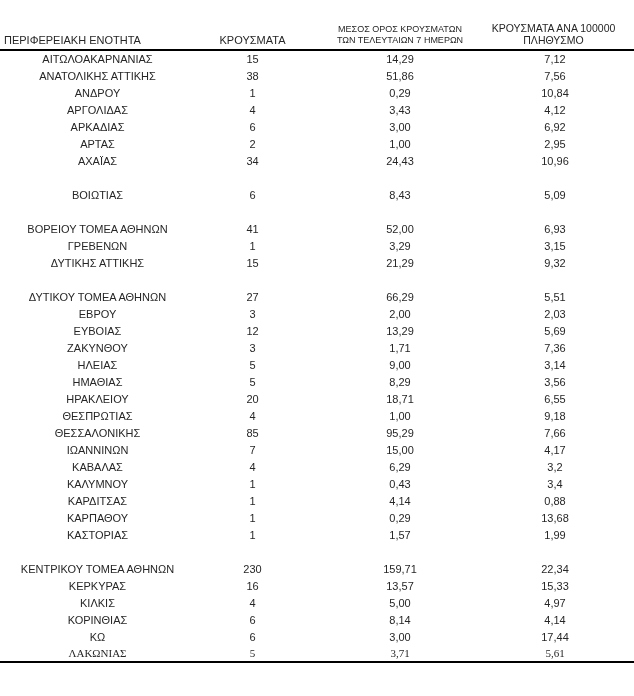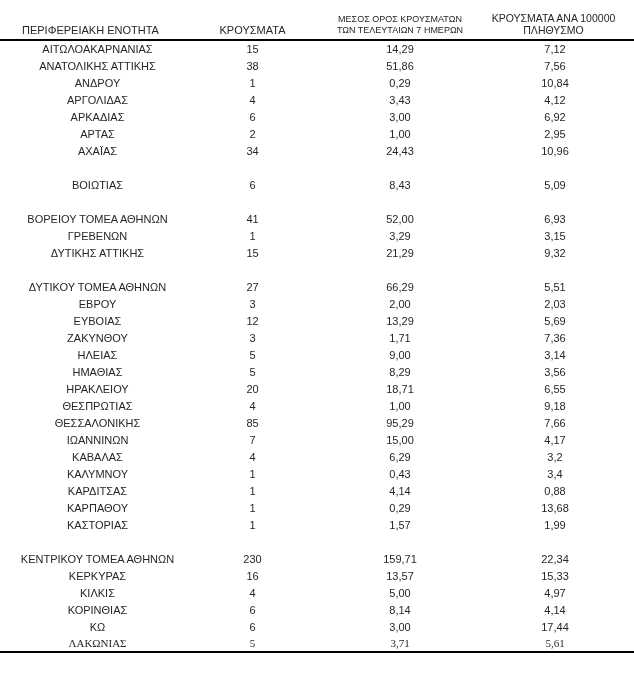--- a/index.html
+++ b/index.html
@@ -16,30 +16,30 @@
     border-collapse: collapse;
     table-layout: fixed;
     width: 634px;
   }
   col.c1 { width: 195px; }
   col.c2 { width: 115px; }
   col.c3 { width: 180px; }
   col.c4 { width: 144px; }
 
   thead th {
-    height: 40px;
+    height: 50px;
     vertical-align: bottom;
     font-weight: normal;
     border-bottom: 2px solid #000000;
     padding-bottom: 3px;
     color: #262626;
   }
   th.h-region {
     text-align: left;
-    padding-left: 22px;
+    padding-left: 4px;
     font-size: 11px;
   }
   th.h-cases {
     font-size: 11px;
   }
   th.h-avg7 {
     text-align: center;
     font-size: 9px;
     line-height: 11px;
   }

